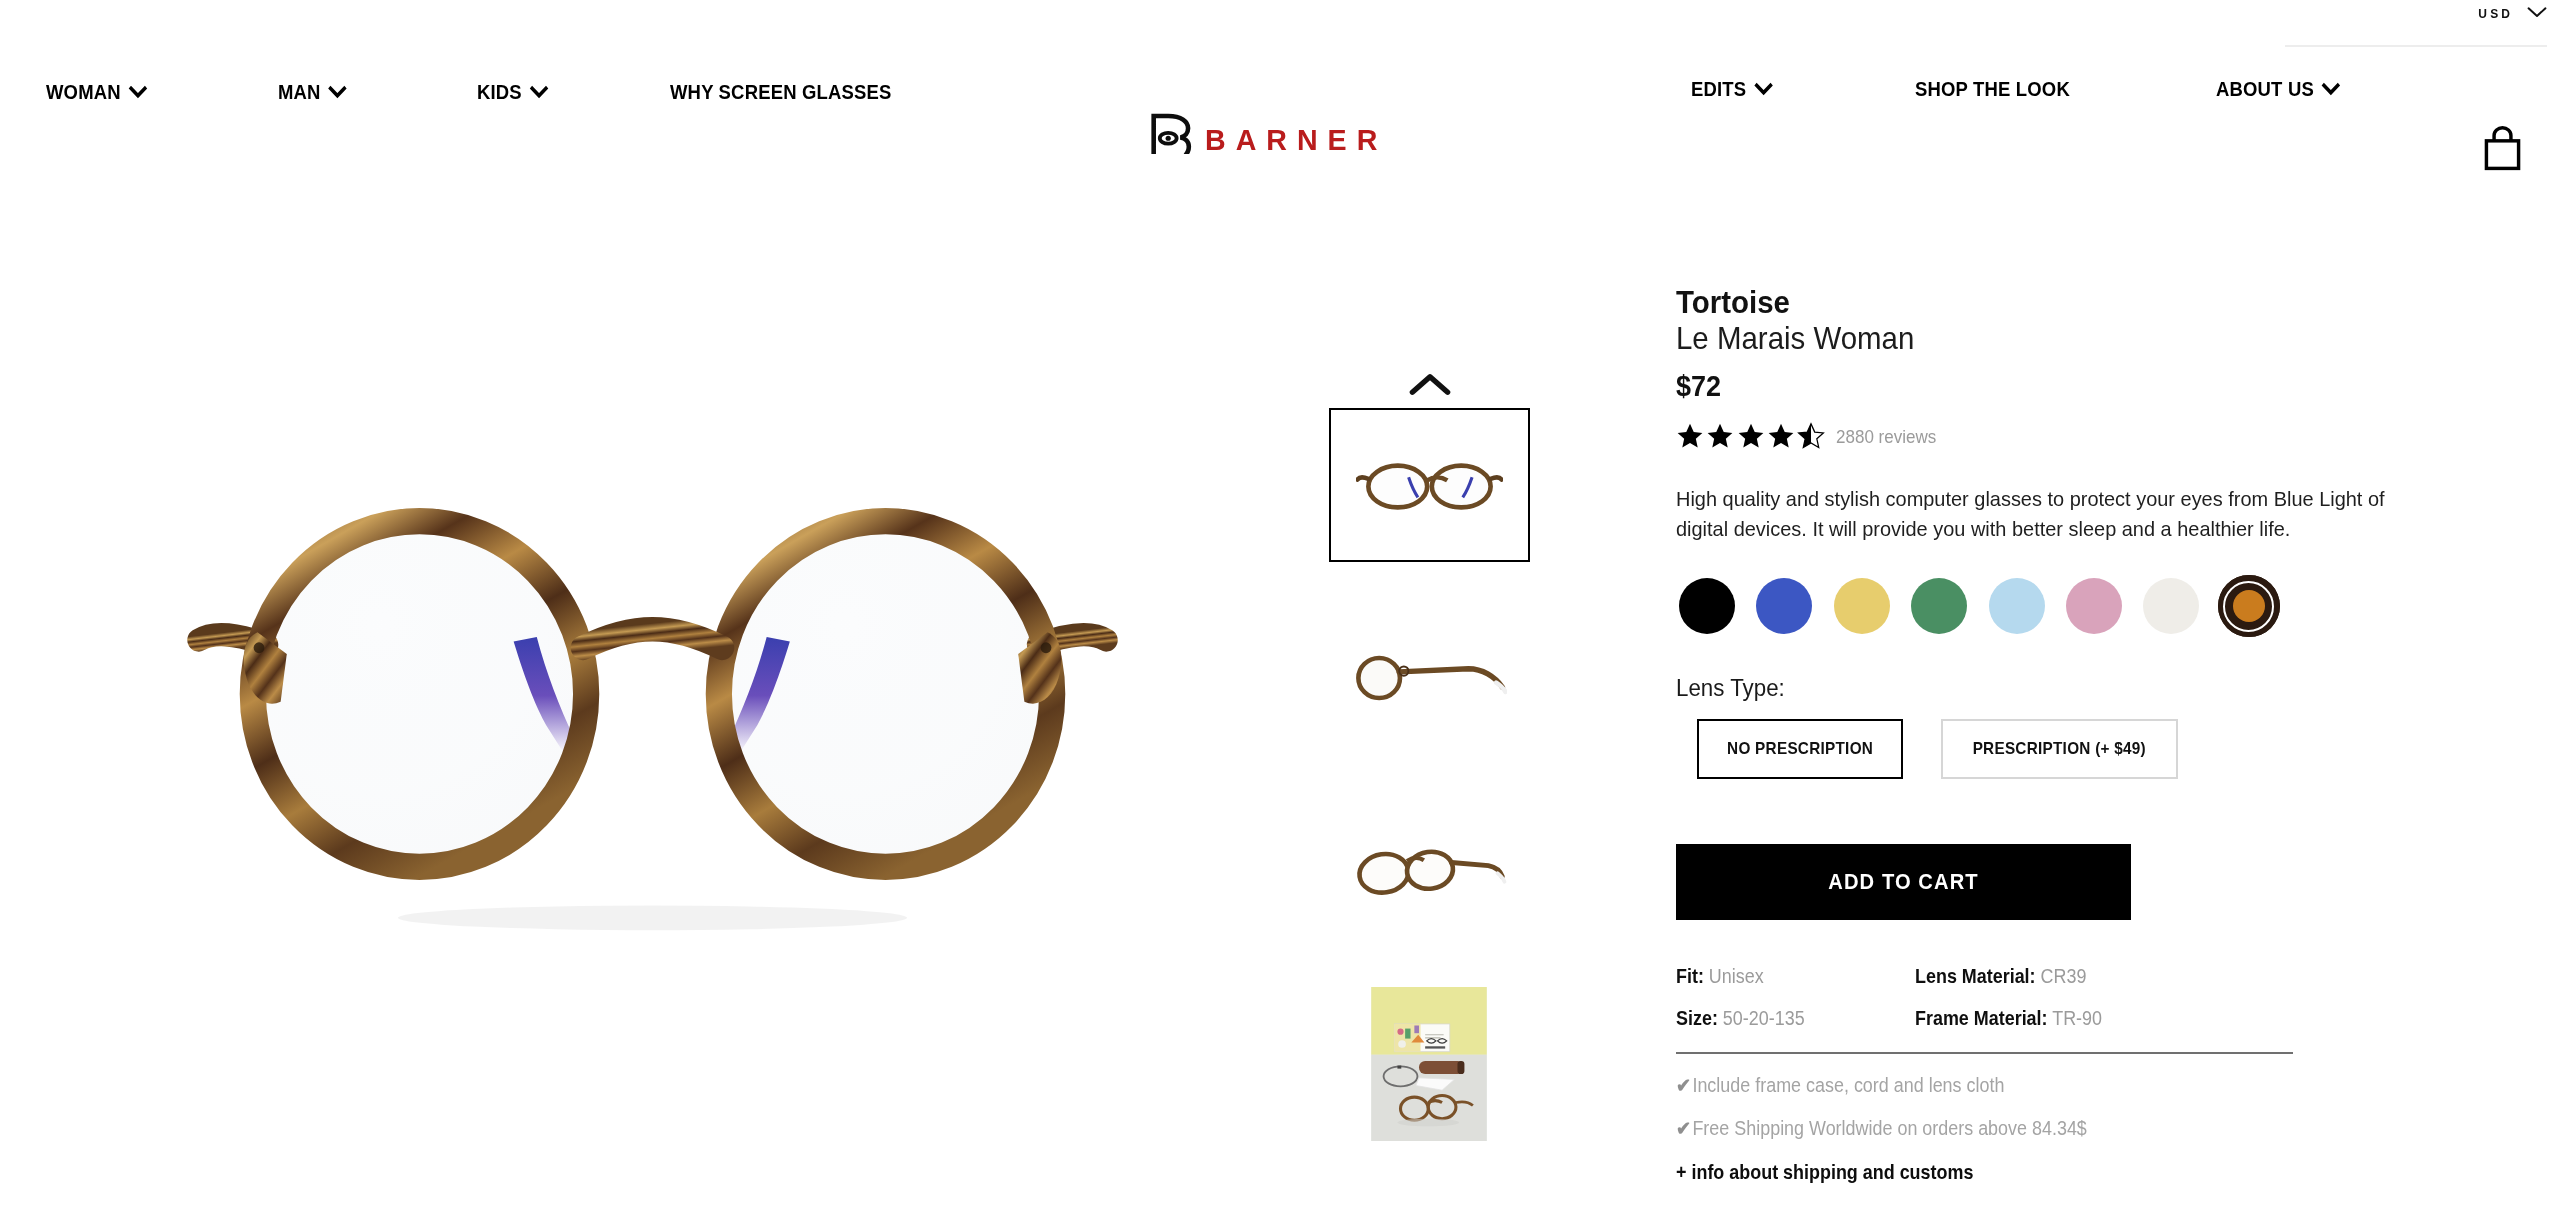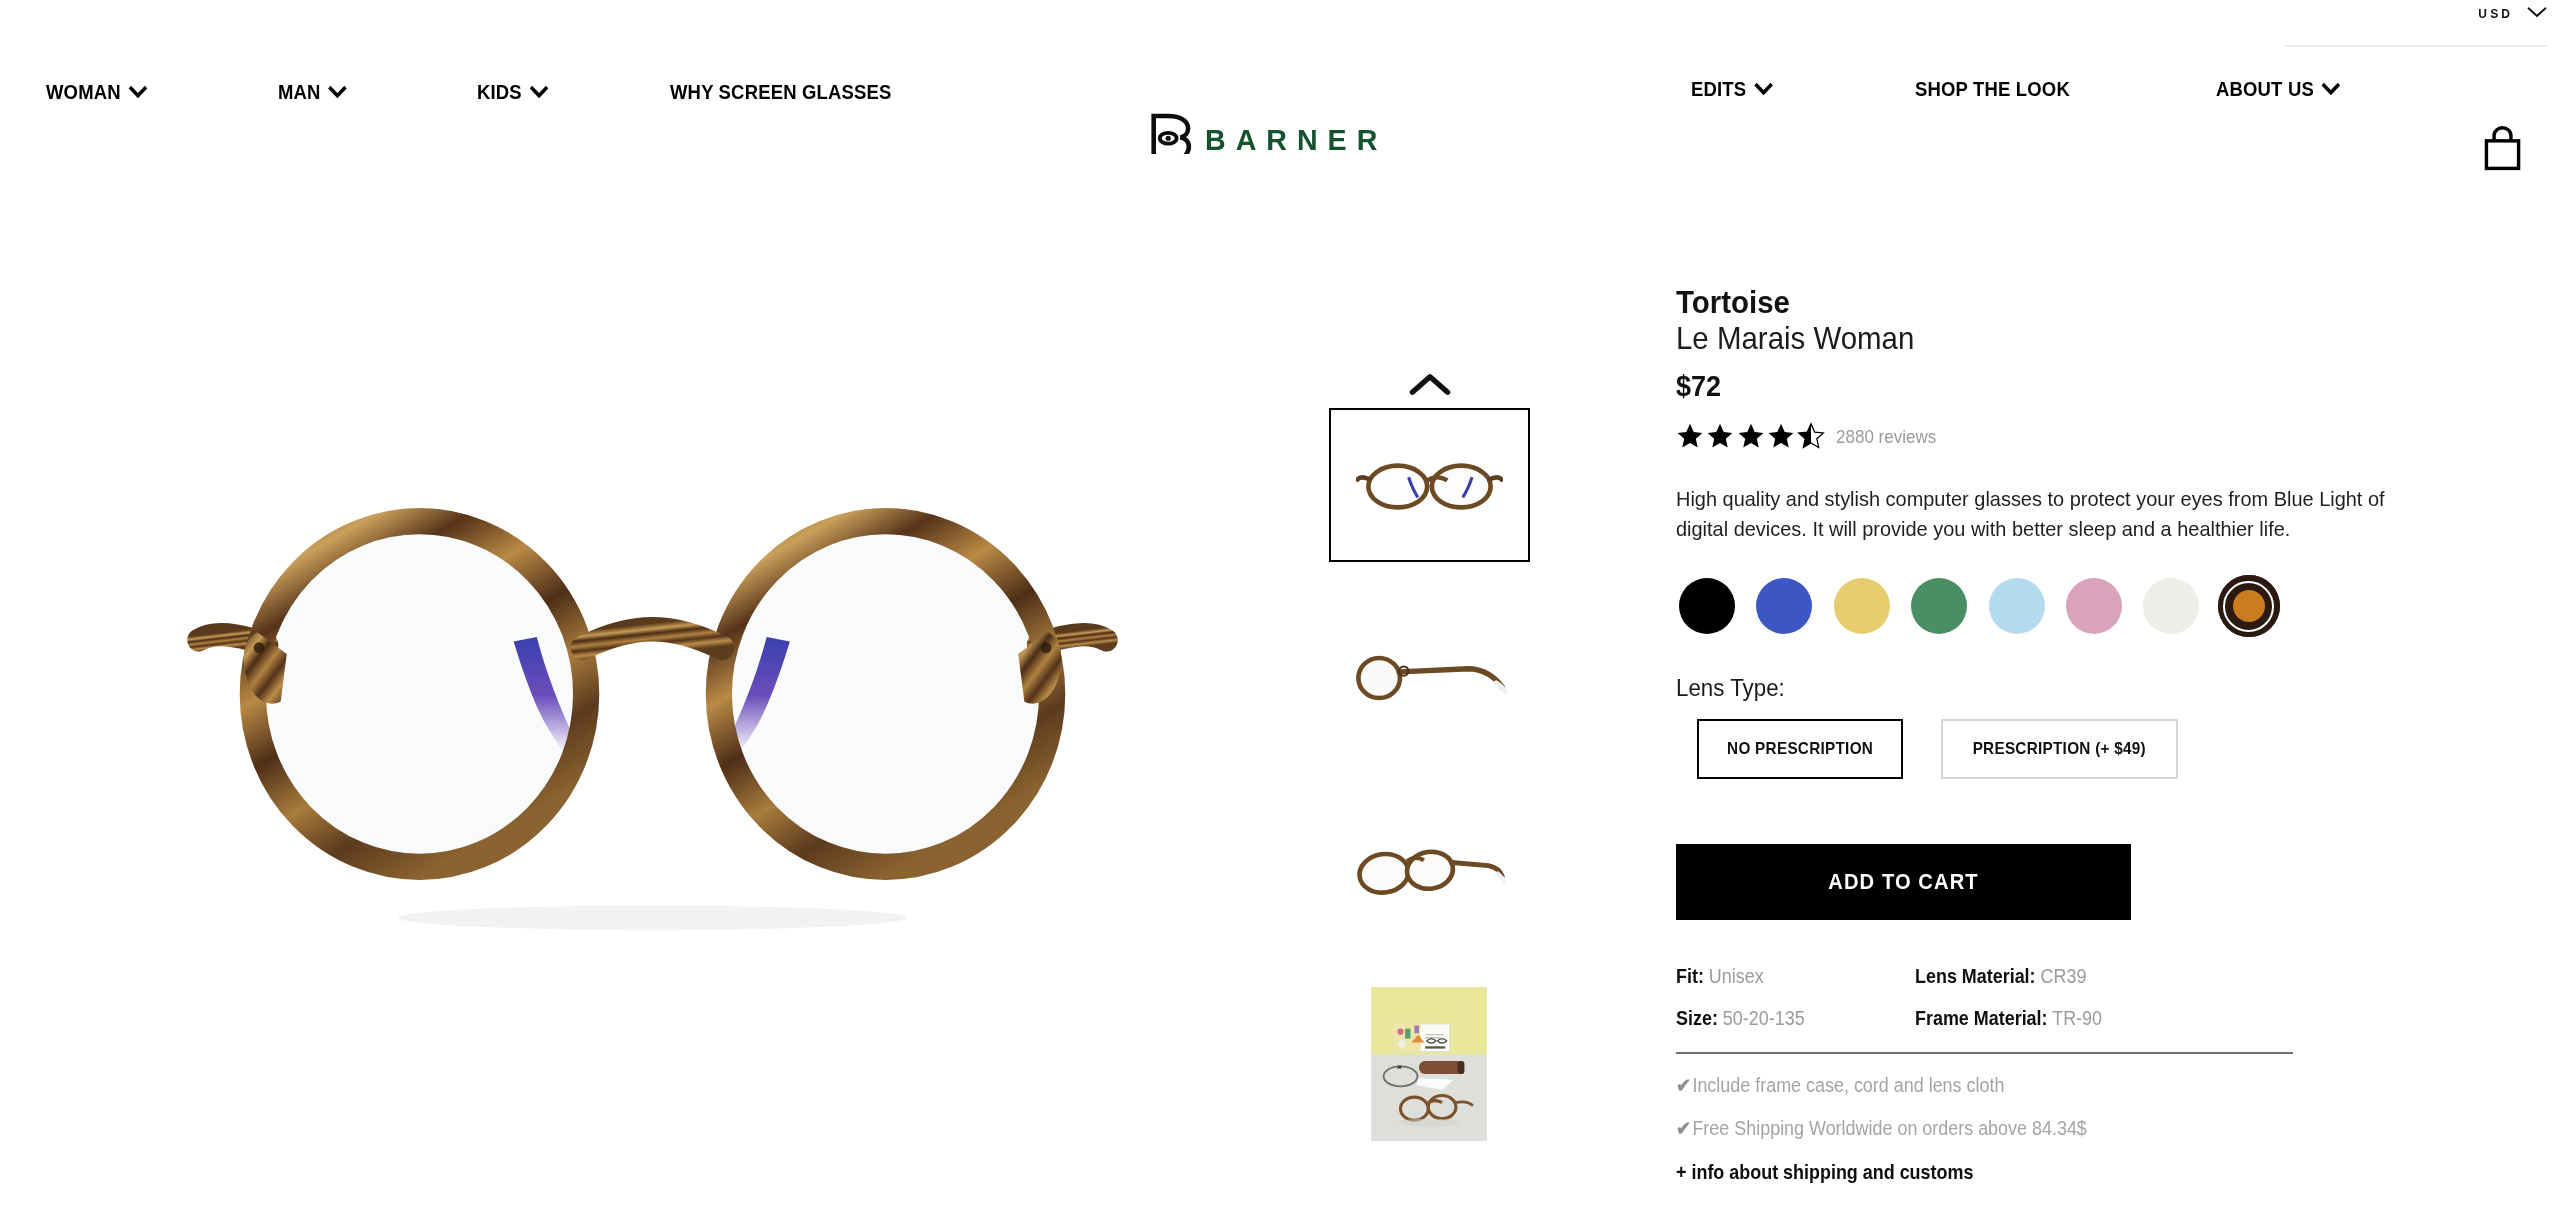--- a/index.html
+++ b/index.html
@@ -65,21 +65,21 @@
   .chev-nav { flex: none; }
 
   
   .brand {
     position: absolute; left: 1148px; top: 68px;
     display: flex; align-items: center; gap: 13px;
     cursor: pointer;
   }
   .brand-word {
     font-size: 28.6px; font-weight: 700; letter-spacing: 10px;
-    color: #14532d; line-height: 1;
+    color: #b91c1c; line-height: 1;
     font-family: "Liberation Sans", sans-serif;
   }
 
   
   .cart-btn {
     position: absolute; left: 2479px; top: 79px;
     cursor: pointer;
   }
 
   

